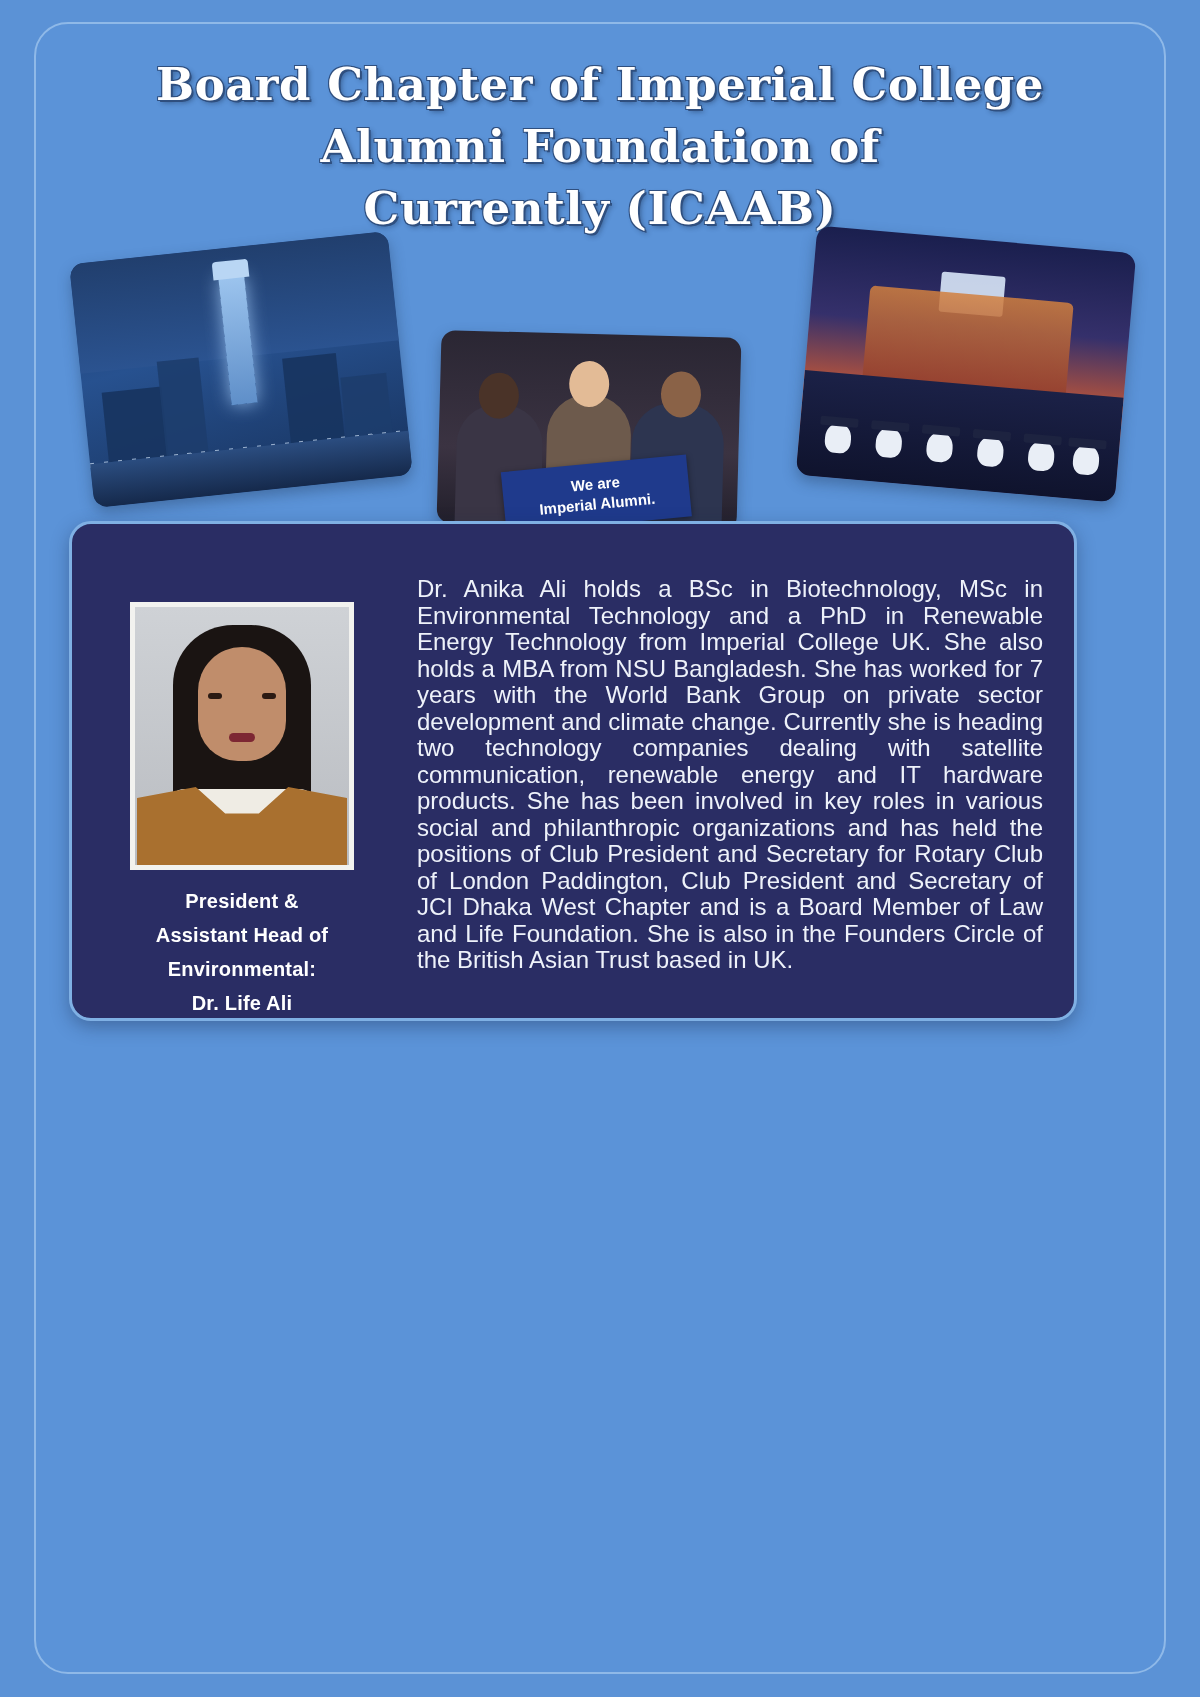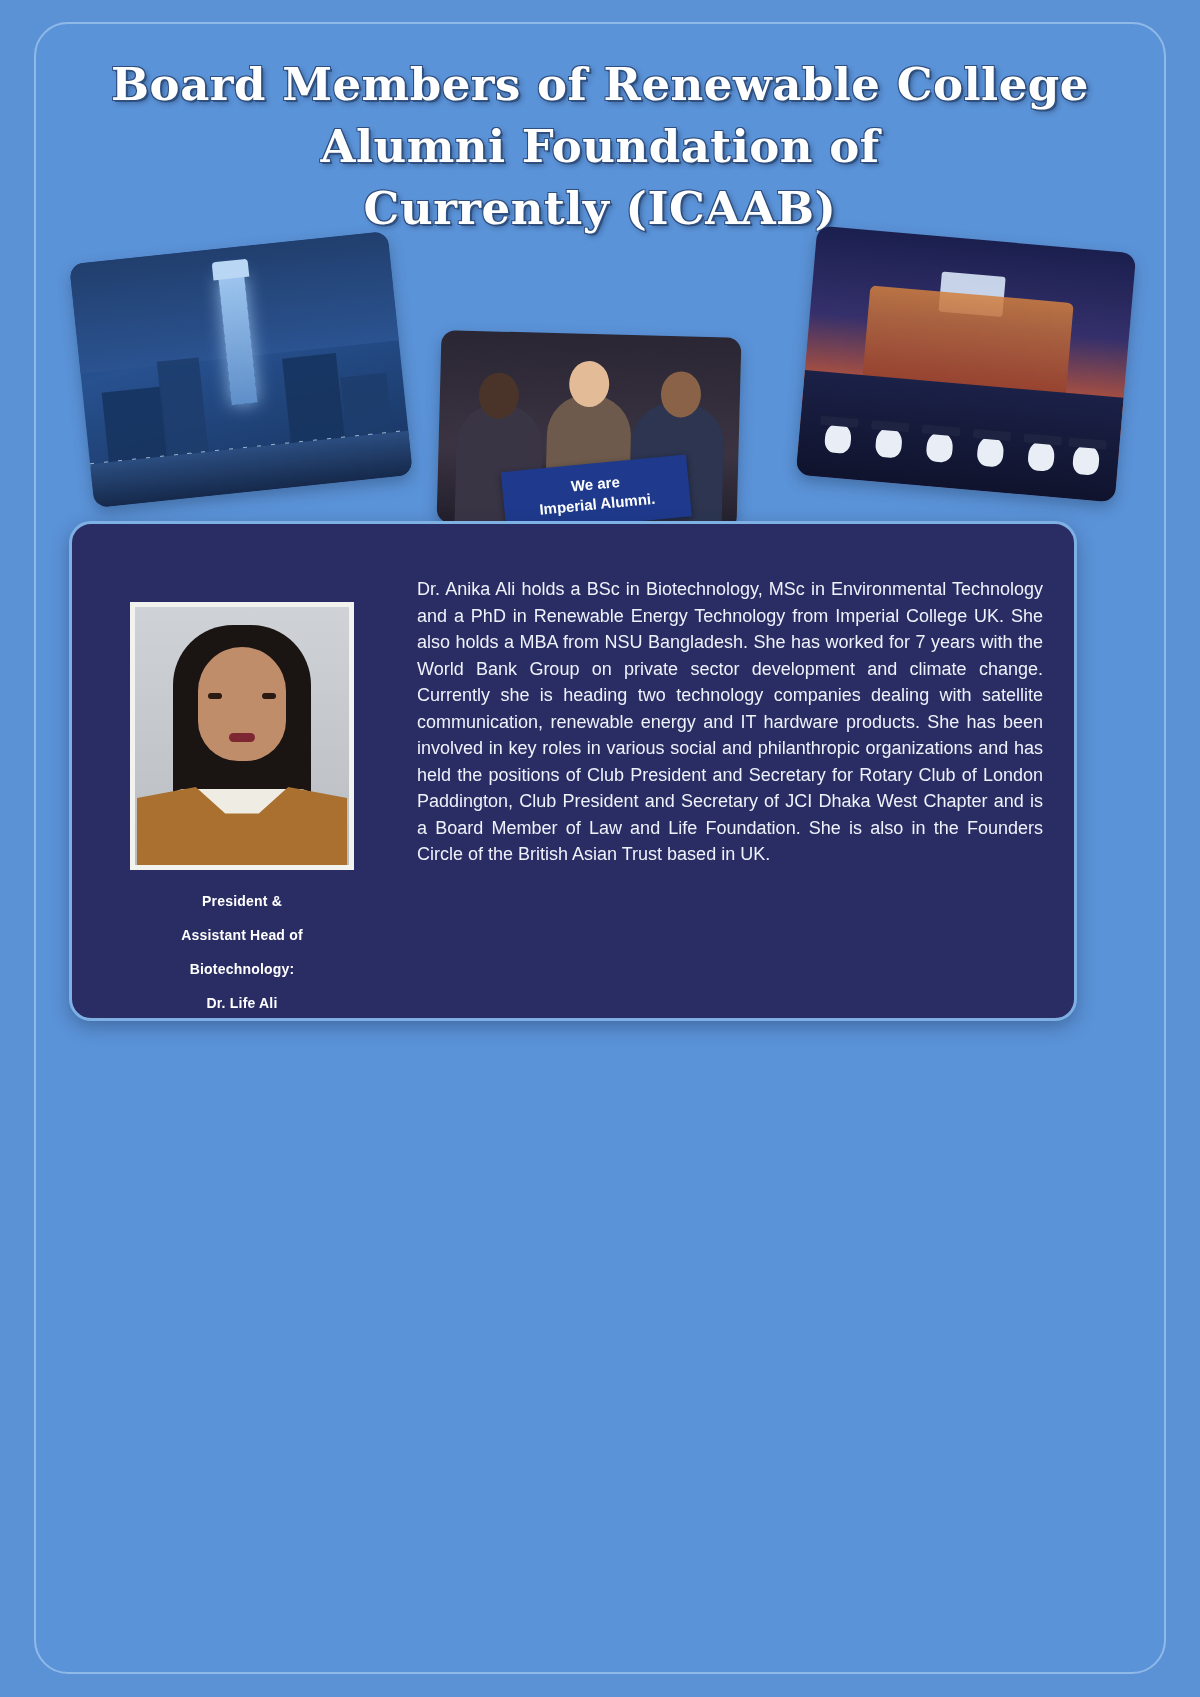--- a/index.html
+++ b/index.html
@@ -228,46 +228,46 @@
     clip-path: polygon(0% 100%, 0% 14%, 28% 0%, 42% 34%, 58% 34%, 72% 0%, 100% 14%, 100% 100%);
   }
 
   .role {
     position: absolute;
     left: 28px;
     top: 360px;
     width: 284px;
     text-align: center;
     color: #ffffff;
-    font-size: 14px;
+    font-size: 20px;
     font-weight: bold;
     line-height: 34px;
     letter-spacing: .2px;
   }
 
   .bio {
     position: absolute;
     left: 345px;
     top: 52px;
     width: 626px;
     color: #eef2fa;
-    font-size: 18px;
+    font-size: 24px;
     line-height: 26.5px;
     text-align: justify;
     text-justify: inter-word;
   }
 
 </style>
 </head>
 <body>
 
 <div class="page">
 
   <div class="title">
-    <span>Board Members of Renewable College</span>
+    <span>Board Chapter of Imperial College</span>
     <span>Alumni Foundation of</span>
     <span>Currently (ICAAB)</span>
   </div>
 
   <div class="collage">
 
     <div class="photo photo-a">
       <div class="sky"></div>
       <div class="tower"></div>
       <div class="block b1"></div>
@@ -315,21 +315,21 @@
         <div class="eye eye-r"></div>
         <div class="lips"></div>
         <div class="shirt"></div>
         <div class="jacket"></div>
       </div>
     </div>
 
     <div class="role">
       <div>President &amp;</div>
       <div>Assistant Head of</div>
-      <div>Biotechnology:</div>
+      <div>Environmental:</div>
       <div>Dr. Life Ali</div>
     </div>
 
     <div class="bio">Dr. Anika Ali holds a BSc in Biotechnology, MSc in Environmental Technology and a PhD in Renewable Energy Technology from Imperial College UK. She also holds a MBA from NSU Bangladesh. She has worked for 7 years with the World Bank Group on private sector development and climate change. Currently she is heading two technology companies dealing with satellite communication, renewable energy and IT hardware products. She has been involved in key roles in various social and philanthropic organizations and has held the positions of Club President and Secretary for Rotary Club of London Paddington, Club President and Secretary of JCI Dhaka West Chapter and is a Board Member of Law and Life Foundation. She is also in the Founders Circle of the British Asian Trust based in UK.</div>
 
   </div>
 
 </div>
 
 </body></html>

